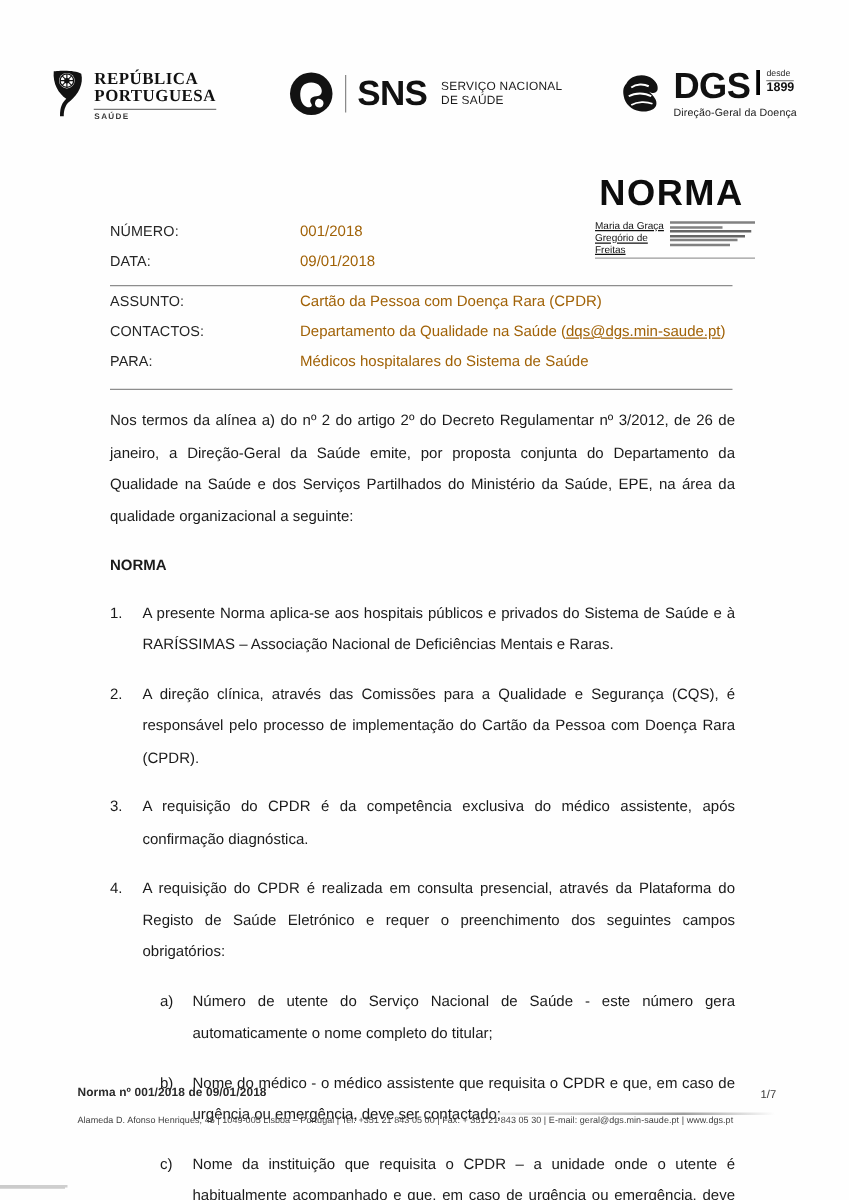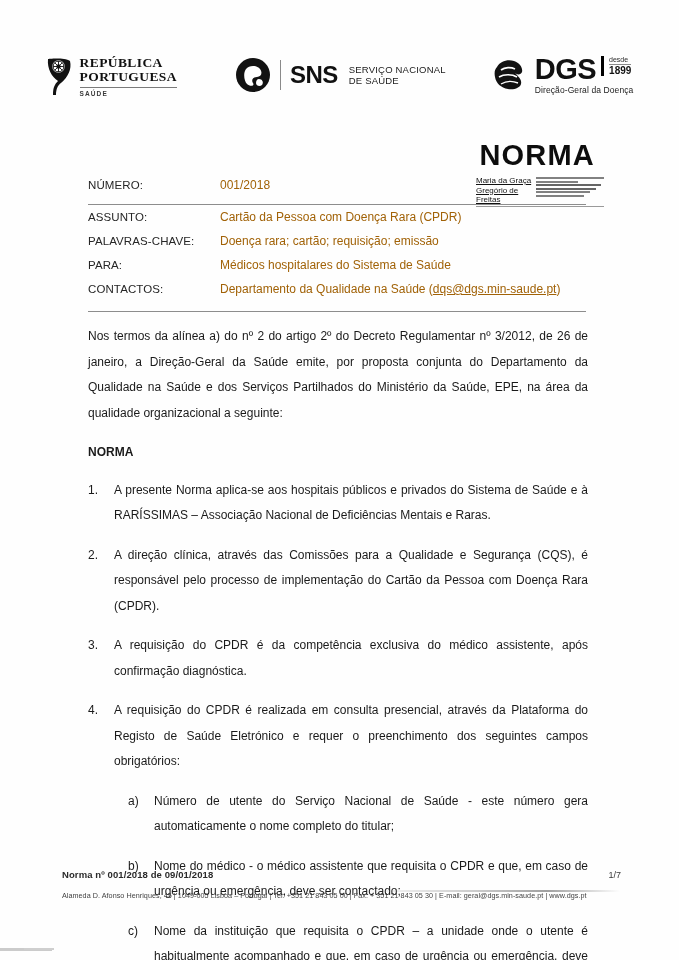--- a/index.html
+++ b/index.html
@@ -33,21 +33,21 @@
     height: 62px;
     display: flex;
     align-items: center;
     justify-content: center;
     gap: 0;
   }
 
   
   .rp {
     display: flex;
-    align-items: flex-end;
+    align-items: flex-start;
     gap: 7px;
     margin-right: 58px;
   }
   .rp-shield {
     width: 27px;
     height: 40px;
     flex: none;
     margin-top: 1px;
   }
   .rp-text { padding-top: 2px; }
@@ -85,21 +85,21 @@
     flex: none;
   }
   .sns-div {
     width: 1px;
     height: 30px;
     background: #8a8a8a;
   }
   .sns-word {
     font-family: "Liberation Sans", sans-serif;
     font-weight: bold;
-    font-size: 24px;
+    font-size: 28px;
     letter-spacing: -0.5px;
     line-height: 30px;
     color: #111;
   }
   .sns-tag {
     font-family: "Liberation Sans", sans-serif;
     font-size: 9.5px;
     line-height: 11px;
     letter-spacing: 0.2px;
     color: #1a1a1a;
@@ -213,21 +213,21 @@
     left: 88px;
     top: 178px;
     width: 500px;
   }
   .meta-row {
     display: flex;
     align-items: baseline;
     height: 24px;
   }
   .meta-label {
-    width: 132px;
+    width: 152px;
     flex: none;
     font-size: 11.5px;
     letter-spacing: 0.1px;
     color: #262626;
   }
   .meta-value {
     font-size: 12px;
     color: #a16207;
   }
   .meta-value .mail {
@@ -431,38 +431,38 @@
     </div>
   </div>
   <div class="sig-underline"></div>
 
   <div class="meta">
 
     <div class="meta-row">
       <div class="meta-label">NÚMERO:</div>
       <div class="meta-value">001/2018</div>
     </div>
+    <div class="meta-row">
+      <div class="meta-label">DATA:</div>
+      <div class="meta-value">09/01/2018</div>
+    </div>
 
     <div class="rule top"></div>
 
     <div class="meta-row">
       <div class="meta-label">ASSUNTO:</div>
       <div class="meta-value">Cartão da Pessoa com Doença Rara (CPDR)</div>
     </div>
     <div class="meta-row">
-      <div class="meta-label">PALAVRAS-CHAVE:</div>
-      <div class="meta-value">Doença rara; cartão; requisição; emissão</div>
+      <div class="meta-label">CONTACTOS:</div>
+      <div class="meta-value"><span>Departamento da Qualidade na Saúde (</span><span class="mail">dqs@dgs.min-saude.pt</span><span>)</span></div>
     </div>
     <div class="meta-row">
       <div class="meta-label">PARA:</div>
       <div class="meta-value">Médicos hospitalares do Sistema de Saúde</div>
-    </div>
-    <div class="meta-row">
-      <div class="meta-label">CONTACTOS:</div>
-      <div class="meta-value"><span>Departamento da Qualidade na Saúde (</span><span class="mail">dqs@dgs.min-saude.pt</span><span>)</span></div>
     </div>
 
     <div class="rule bottom"></div>
   </div>
 
   <div class="body">
 
     <p class="para">Nos termos da alínea a) do nº 2 do artigo 2º do Decreto Regulamentar nº 3/2012, de 26 de janeiro, a Direção-Geral da Saúde emite, por proposta conjunta do Departamento da Qualidade na Saúde e dos Serviços Partilhados do Ministério da Saúde, EPE, na área da qualidade organizacional a seguinte:</p>
 
     <div class="sec-head">NORMA</div>

